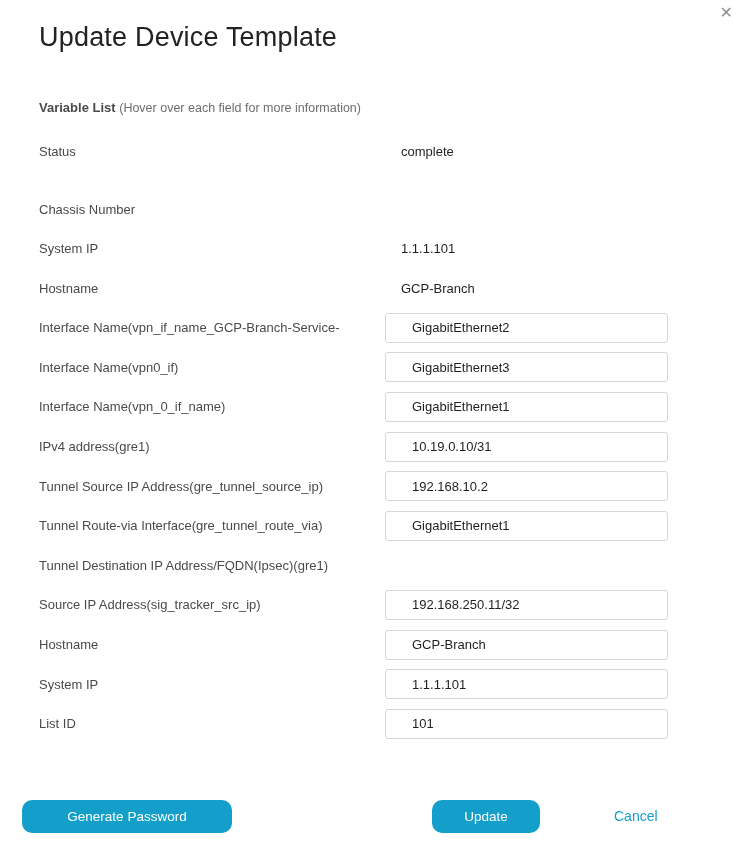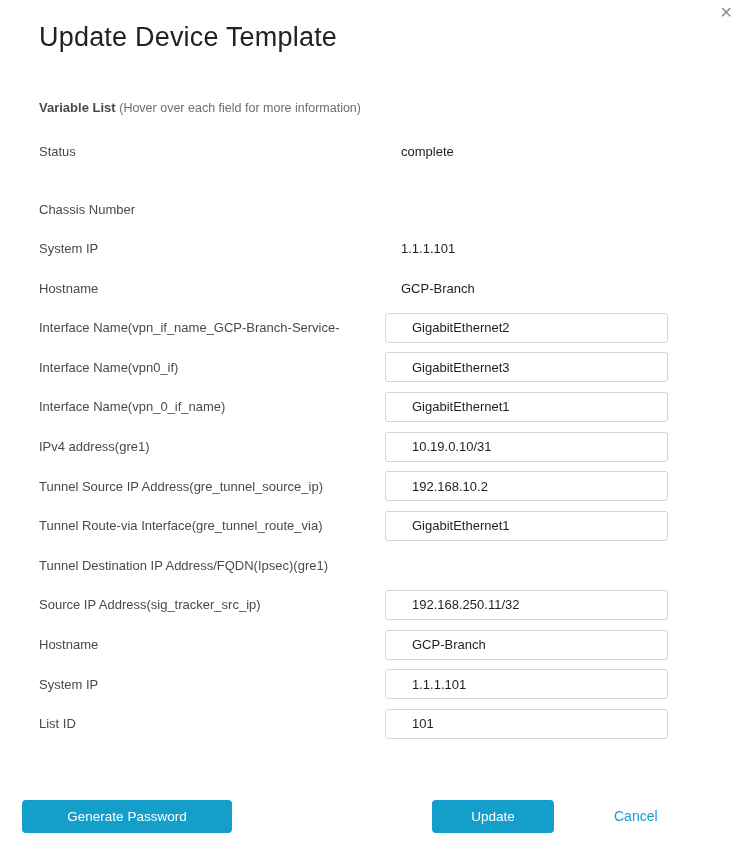--- a/index.html
+++ b/index.html
@@ -82,29 +82,29 @@
   }
   .footer {
     position: absolute;
     left: 0; top: 800px;
     width: 752px; height: 33px;
   }
   .btn {
     position: absolute;
     height: 33px;
     border: none;
-    border-radius: 4px;
+    border-radius: 10px;
     background: #149fca;
     color: #ffffff;
     font-family: "Liberation Sans", "DejaVu Sans", sans-serif;
     font-size: 13.5px;
     cursor: pointer;
   }
   .btn-generate { left: 22px;  width: 210px; }
-  .btn-update   { left: 432px; width: 122px; }
+  .btn-update   { left: 432px; width: 108px; }
   .link-cancel {
     position: absolute;
     left: 614px;
     top: 8px;
     font-size: 14px;
     color: #149fca;
     cursor: pointer;
     text-decoration: none;
   }
 </style>

